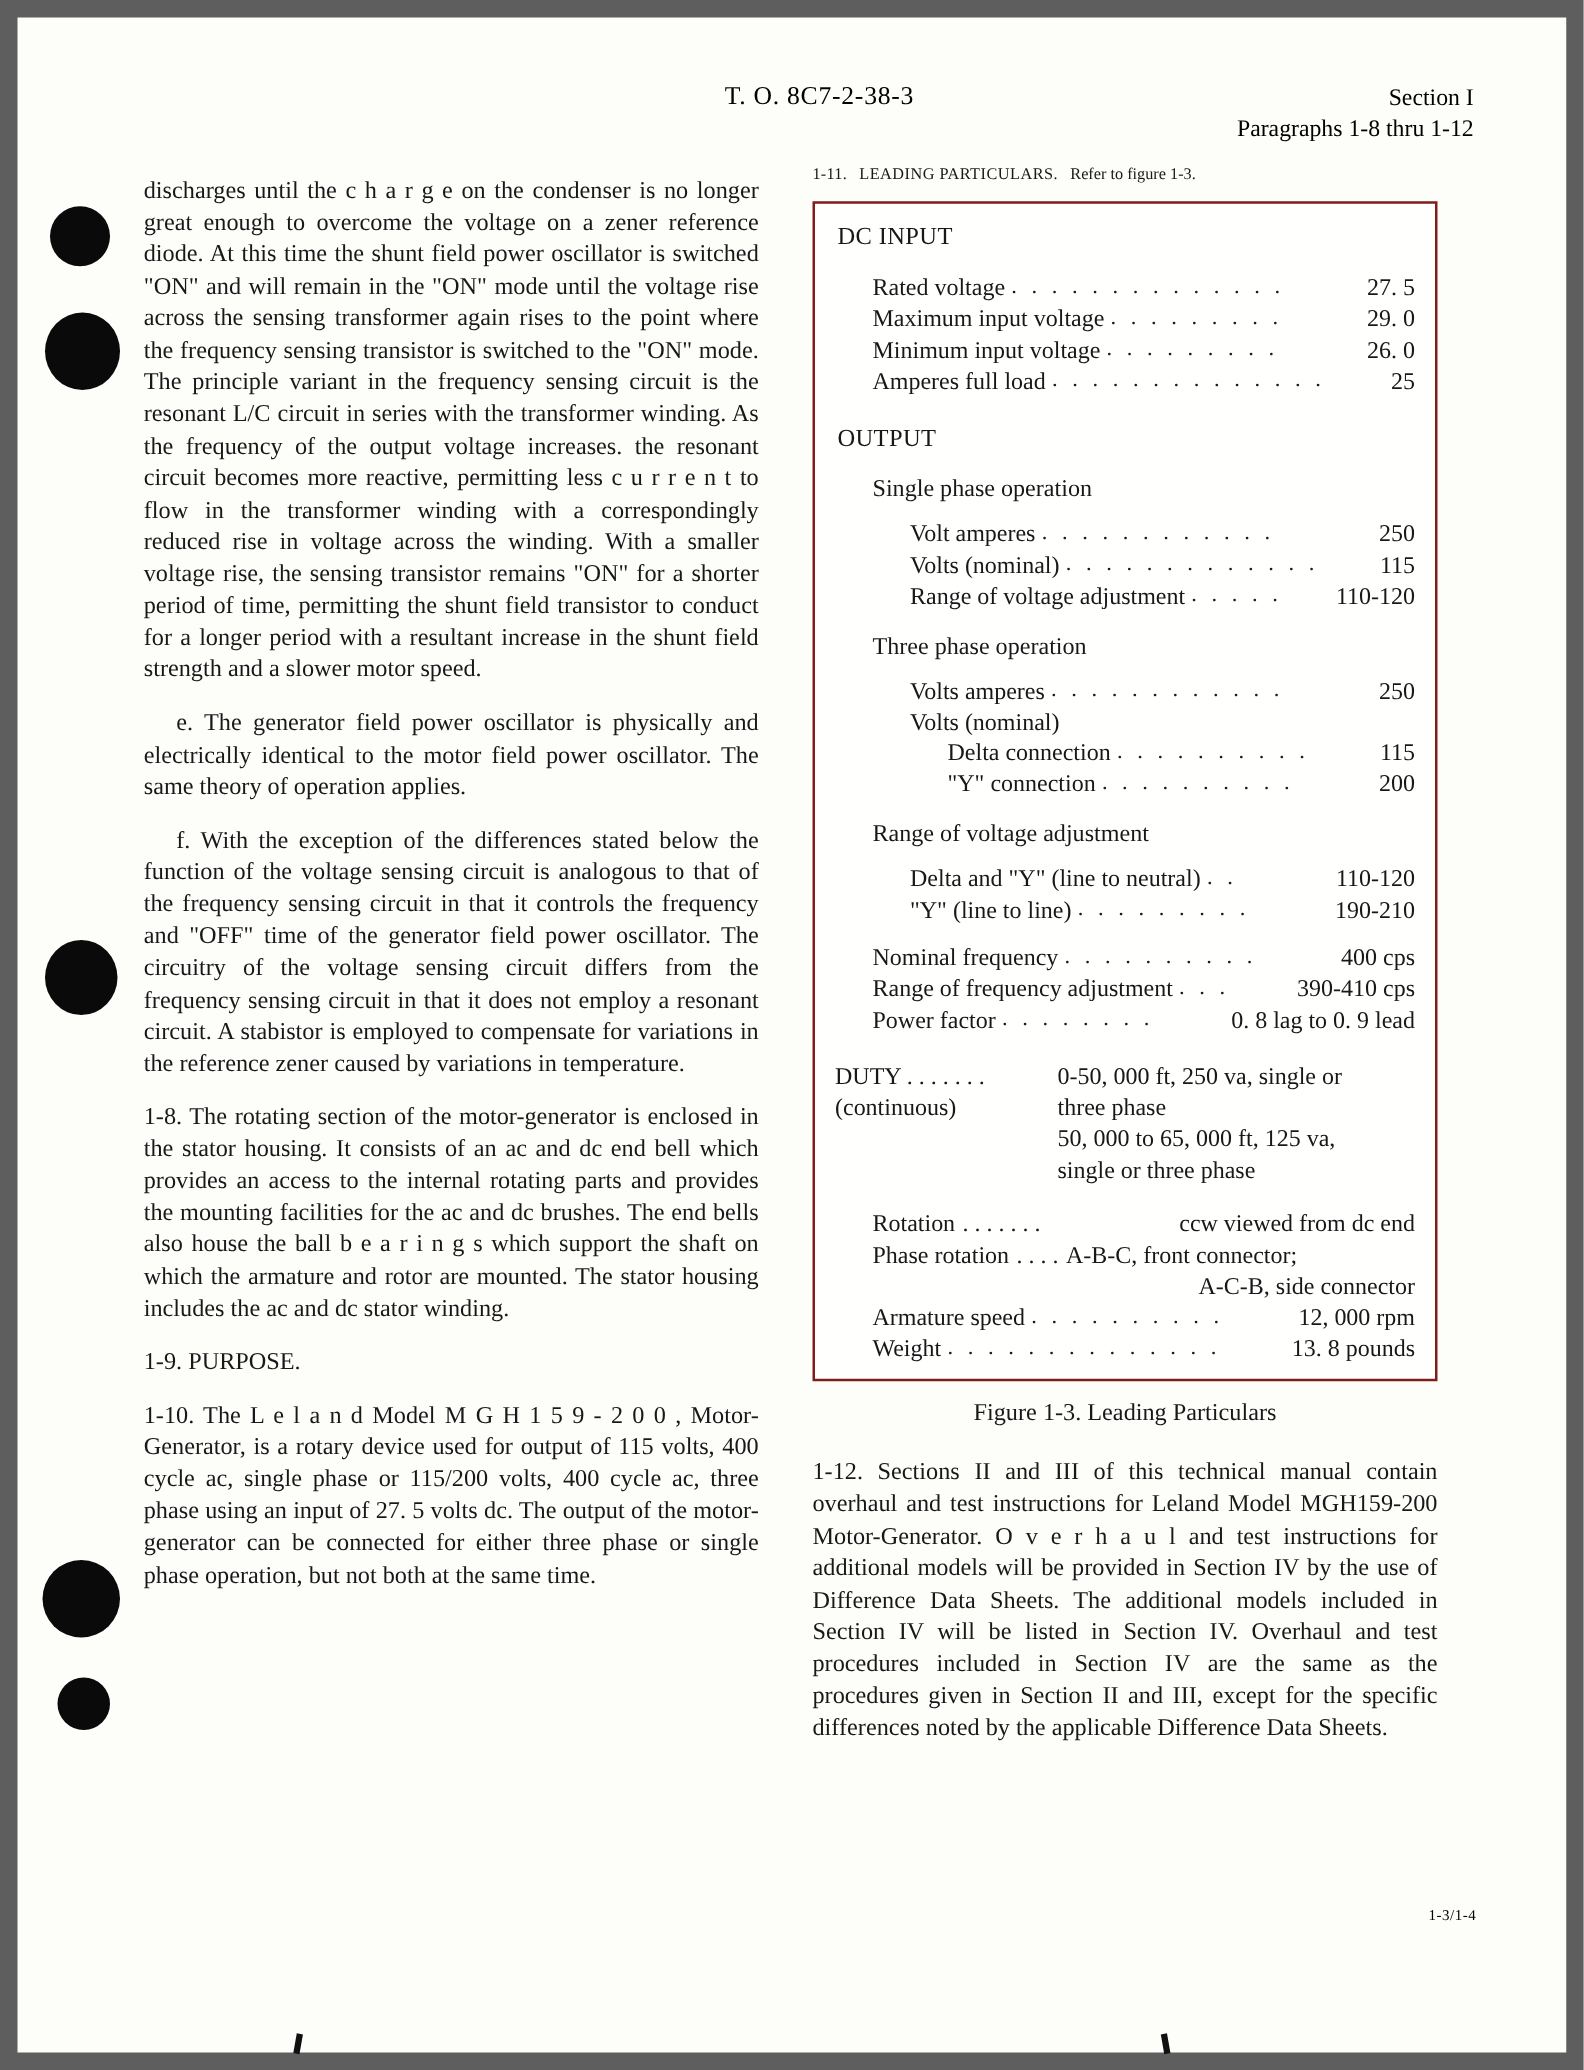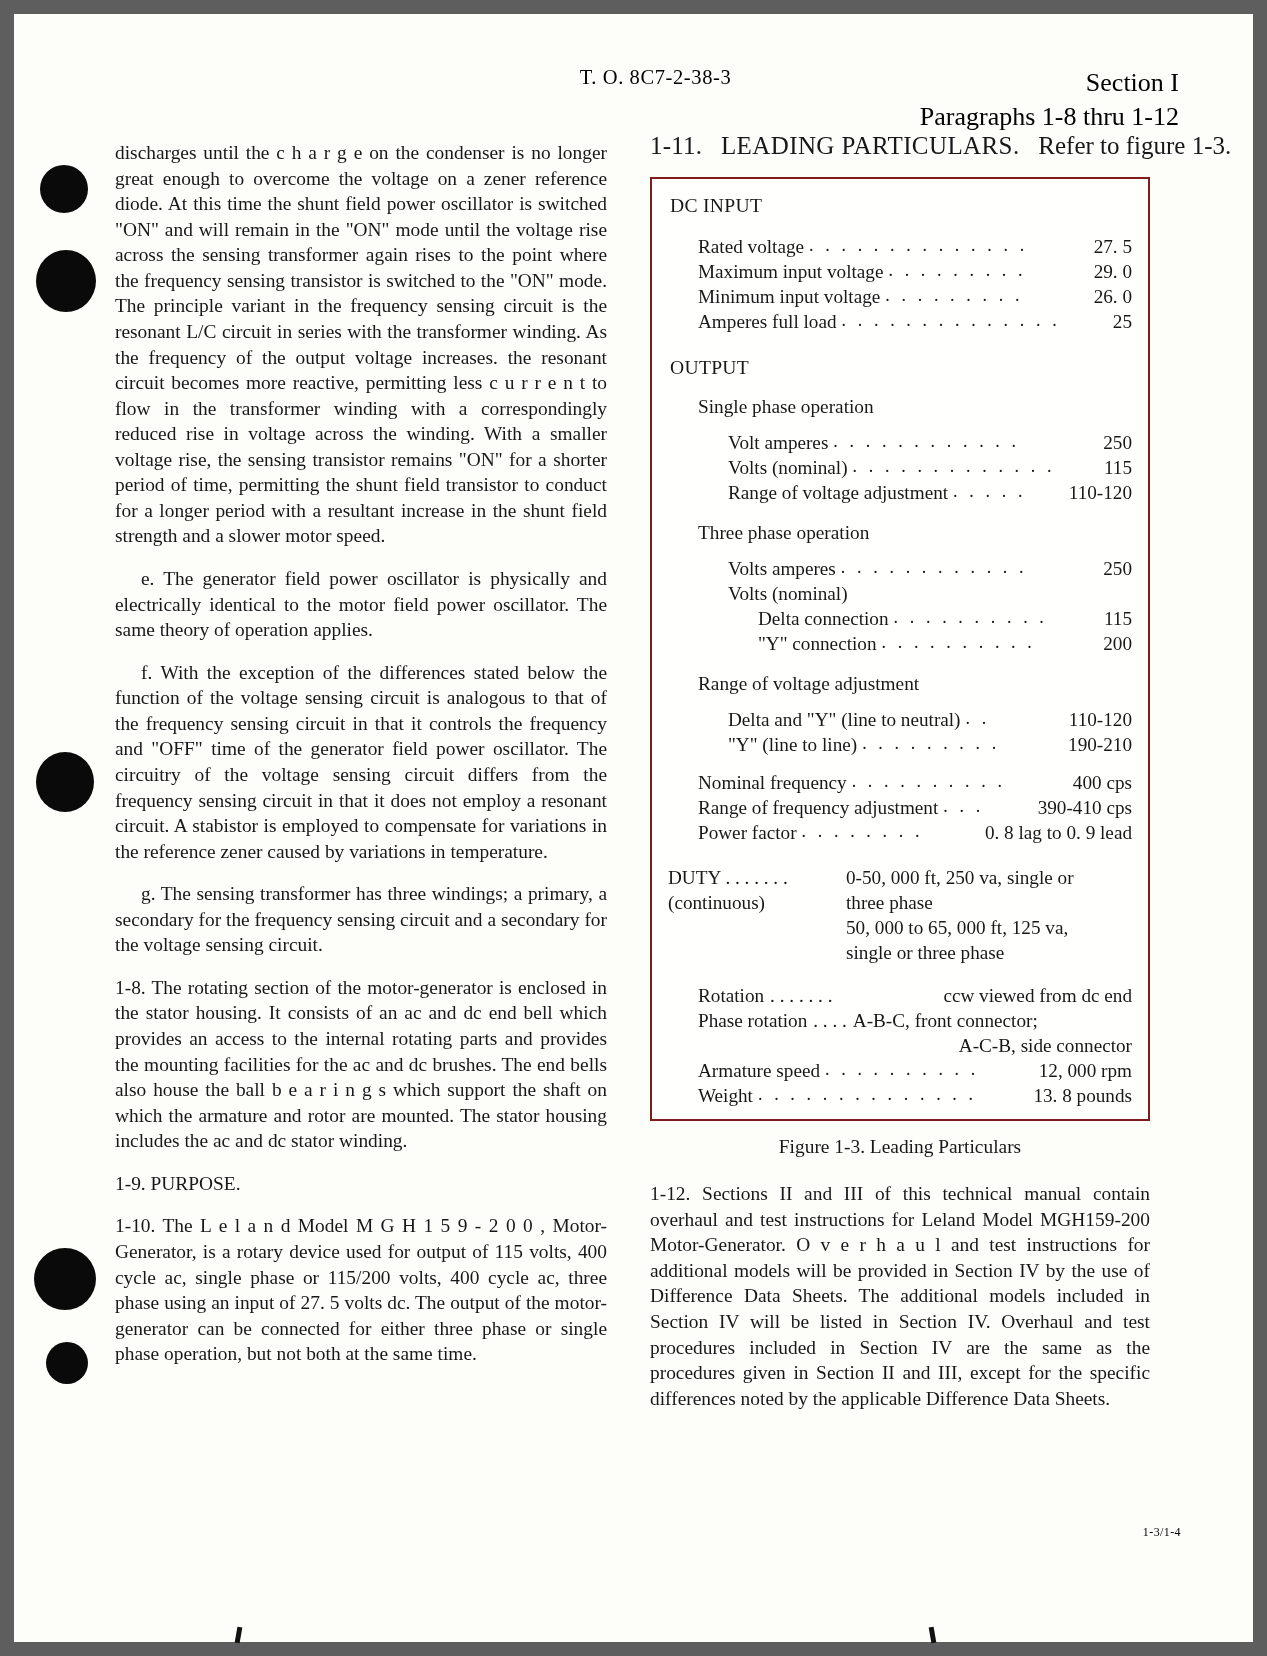--- a/index.html
+++ b/index.html
@@ -26,39 +26,39 @@
     background:#0a0a0a;
     border-radius:50%;
   }
   
   .hdr-to{
     position:absolute;left:0;top:66px;width:1267px;
     text-align:center;font-size:20.5px;letter-spacing:.6px;padding-left:22px;
   }
   .hdr-right{
     position:absolute;right:88px;top:66px;
-    text-align:right;font-size:26px;line-height:1.32;
+    text-align:right;font-size:19px;line-height:1.32;
   }
   
   .col-left{
     position:absolute;left:115px;top:140px;width:492px;
     font-size:19.4px;line-height:1.318;
     text-align:justify;text-justify:inter-word;
     color:#18181a;
   }
   .col-right{
     position:absolute;left:650px;top:130px;width:500px;
     font-size:19.4px;line-height:1.318;
     color:#18181a;
   }
   .col-left p{margin:0 0 17px 0;}
   .para-indent{text-indent:26px;}
   
   .lead-head{
-    font-size:25px;margin:0 0 14px 0;white-space:nowrap;
+    font-size:13px;margin:0 0 14px 0;white-space:nowrap;
   }
   .lead-head .num{letter-spacing:.2px;}
   .lead-head .caps{letter-spacing:.4px;}
   
   .fig-box{
     border:2px solid #7f1d1d;
     padding:12px 16px 10px 16px;
     background:#fffffd;
   }
   .fig-cap{
@@ -121,21 +121,20 @@
   <div class="hdr-to">T. O.  8C7-2-38-3</div>
   <div class="hdr-right">
     <div>Section I</div>
     <div>Paragraphs 1-8 thru 1-12</div>
   </div>
 
   <div class="col-left">
     <p>discharges until the c h a r g e  on the condenser is no longer great enough to overcome the voltage on a zener reference diode.  At this time the shunt field power oscillator is switched "ON" and will remain in the "ON" mode until the voltage rise across the sensing transformer again rises to the point where the frequency sensing transistor is switched to the "ON" mode.  The principle variant in the frequency sensing circuit is the resonant L/C circuit in series with the transformer winding.  As the frequency of the output voltage increases. the resonant circuit becomes more reactive, permitting less c u r r e n t  to flow in the transformer winding with a correspondingly reduced rise in voltage across the winding.  With a smaller voltage rise, the sensing transistor remains "ON" for a shorter period of time, permitting the shunt field transistor to conduct for a longer period with a resultant increase in the shunt field strength and a slower motor speed.</p>
     <p class="para-indent">e.   The generator field power oscillator is physically and electrically identical to the motor field power oscillator.   The same theory of operation applies.</p>
     <p class="para-indent">f.  With the exception of the differences stated below the function of the voltage sensing circuit is analogous to that of the frequency sensing circuit in that it controls the frequency and "OFF" time of the generator field power oscillator.  The circuitry of the voltage sensing circuit differs from the frequency sensing circuit in that it does not employ a resonant circuit.  A stabistor is employed to compensate for variations in the reference zener caused by variations in temperature.</p>
-    <p class="para-indent">g.  The sensing transformer has three windings; a primary, a secondary for the frequency sensing circuit and a secondary for the voltage sensing circuit.</p>
     <p>1-8.  The rotating section of the motor-generator is enclosed in the stator housing.  It consists of an ac and dc end bell which provides an access to the internal rotating parts and provides the mounting facilities for the ac and dc brushes.  The end bells also house the ball b e a r i n g s  which support the shaft on which the armature and rotor are mounted.  The stator housing includes the ac and dc stator winding.</p>
     <p>1-9.  PURPOSE.</p>
     <p>1-10.  The L e l a n d  Model M G H 1 5 9 - 2 0 0 ,  Motor-Generator, is a rotary device used for output of 115 volts, 400 cycle ac, single phase or 115/200 volts, 400 cycle ac, three phase using an input of 27. 5 volts dc.  The output of the motor-generator can be connected for either three phase or single phase operation, but not both at the same time.</p>
   </div>
 
   <div class="col-right">
 
     <div class="lead-head">
       <span class="num">1-11.</span>
       &nbsp;

